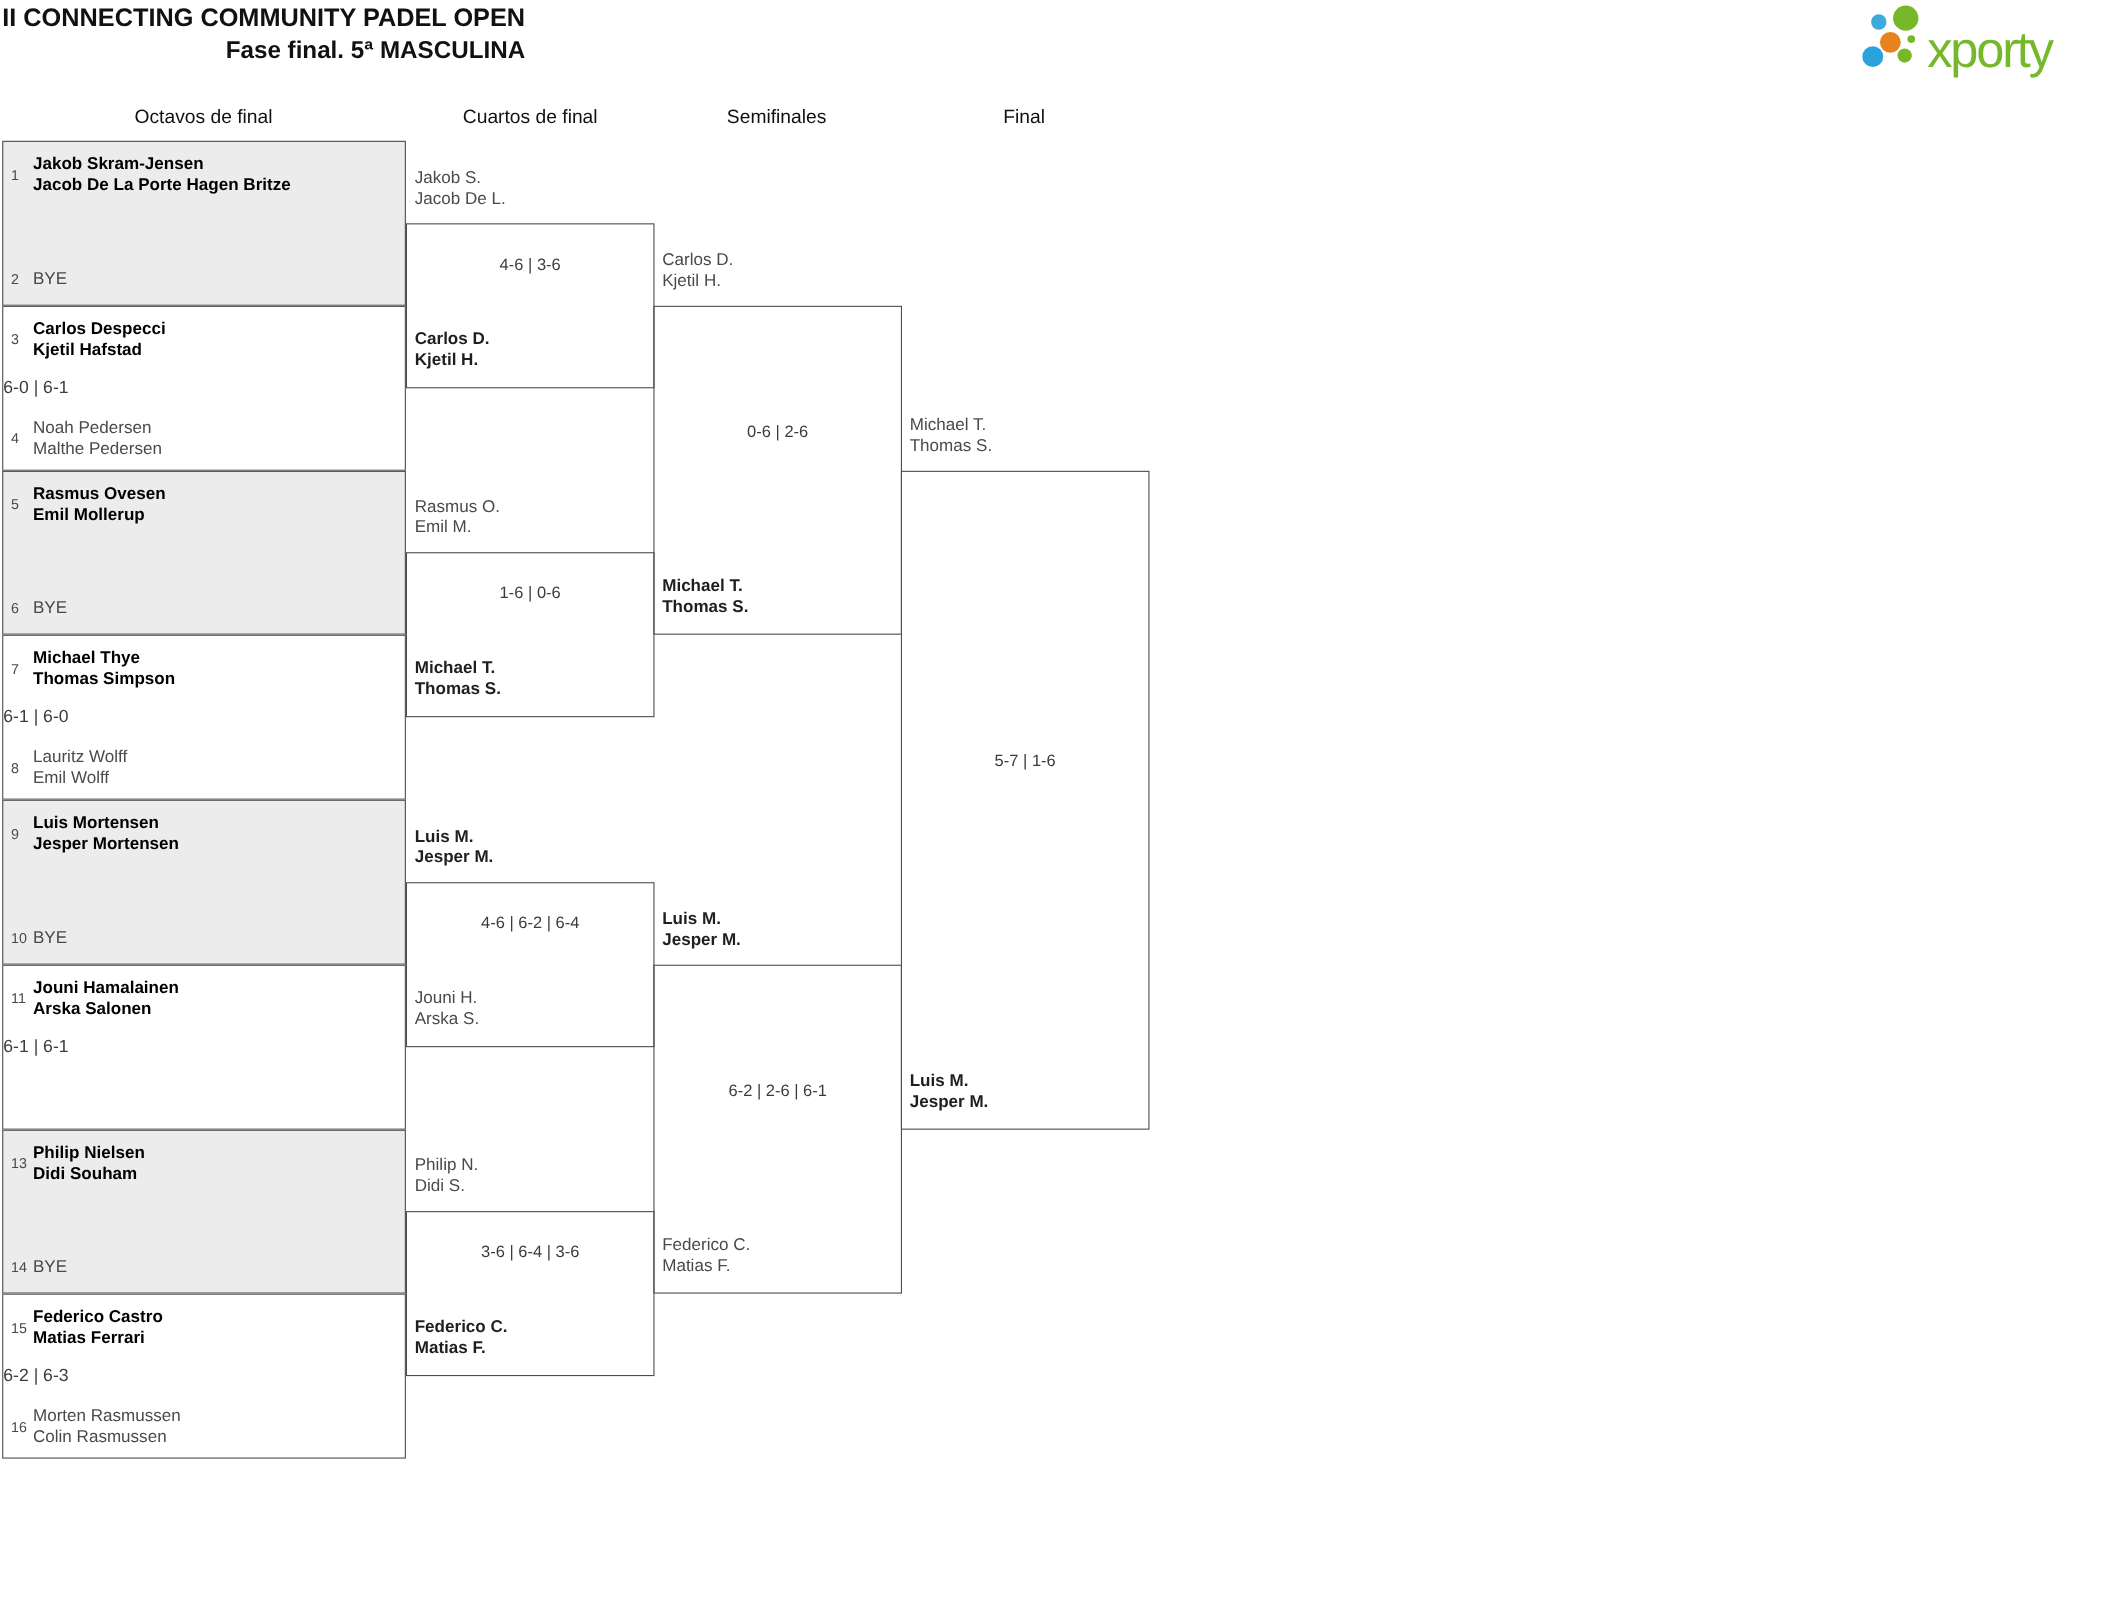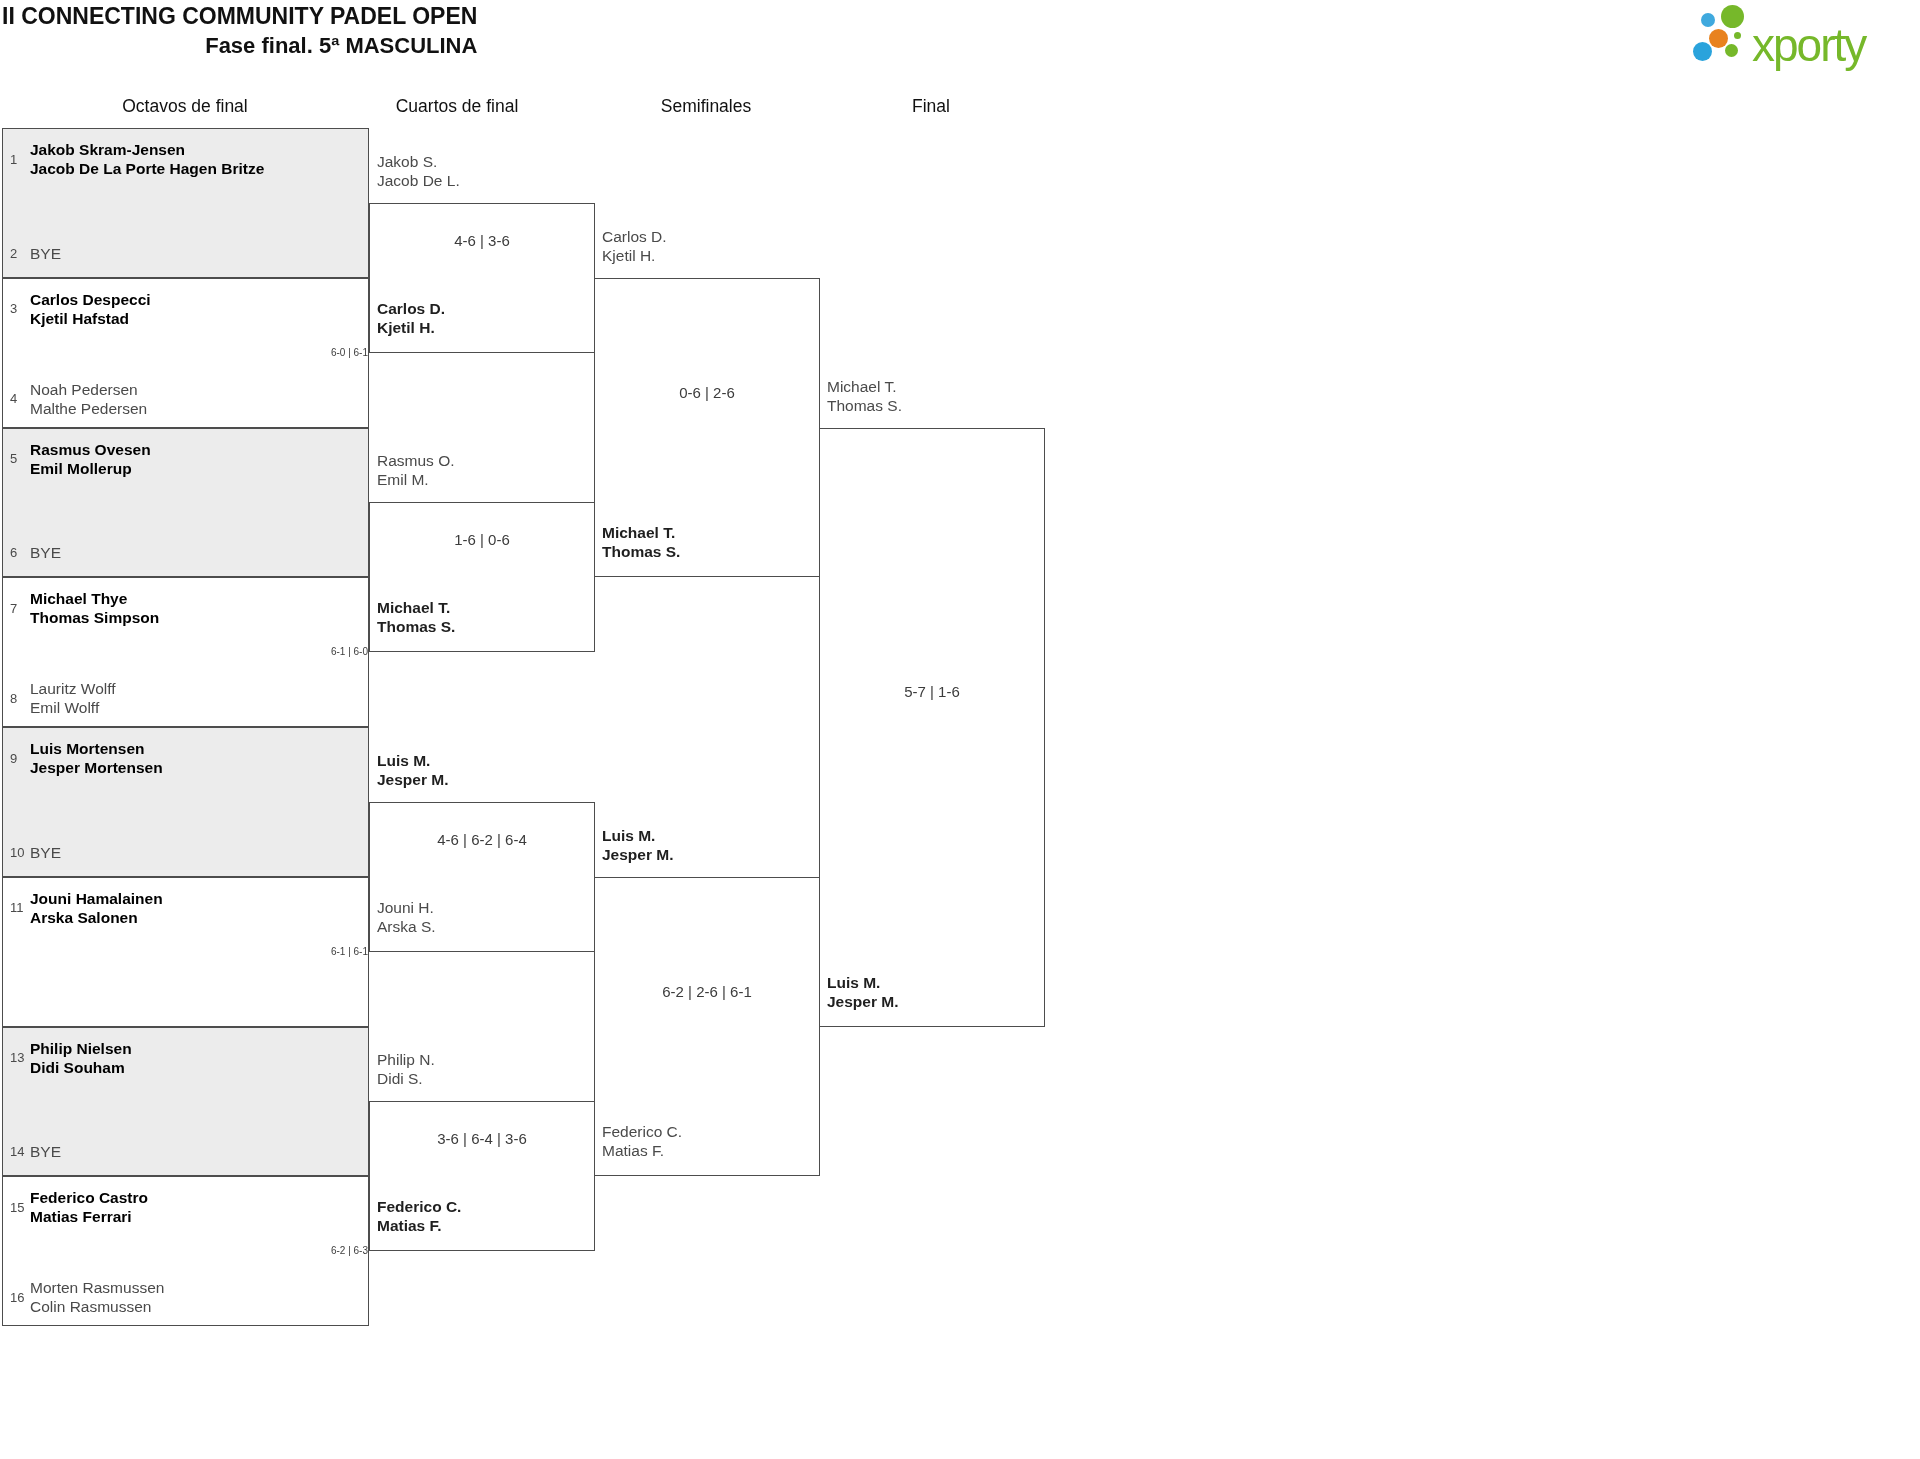--- a/index.html
+++ b/index.html
@@ -42,22 +42,22 @@
   }
   .m16.bye{background:var(--bye-fill);}
   .slot{position:absolute;left:7px;right:6px;display:flex;align-items:center;}
   .slot-top{top:11px;}
   .slot-bot{bottom:9px;}
   .slot-bot.single{bottom:14px;}
   .seed{flex:none;width:18px;margin-right:2px;font-size:13px;color:var(--muted);}
   .nm{font-size:15.5px;line-height:19px;color:var(--muted);}
   .nm.w{font-weight:bold;color:#000000;}
   .s16{
-    position:absolute;left:0;right:0;top:50%;margin-top:-10px;text-align:right;
-    font-size:10px;line-height:19px;color:var(--score);
+    position:absolute;left:0;right:0;top:50%;margin-top:-10px;text-align:left;
+    font-size:16px;line-height:19px;color:var(--score);
   }
   
   .mo{position:absolute;border:1px solid var(--border);background:transparent;padding-left:44px;}
   .mo.qf{left:369px;width:226px;height:149.75px;}
   .mo.sf{left:594px;width:226px;height:299.5px;}
   .mo.f {left:819px;width:226px;height:599px;}
   .p{position:absolute;left:7px;font-size:15.5px;line-height:19px;color:var(--muted);}
   .p.w{font-weight:bold;color:#1f1f1f;}
   .p-top{top:-52px;}
   .p-bot{bottom:15px;}
@@ -81,21 +81,21 @@
   <span class="dot d1"></span>
   <span class="dot d2"></span>
   <span class="dot d3"></span>
   <span class="dot d4"></span>
   <span class="dot d5"></span>
   <span class="dot d6"></span>
   <span class="logo-text">xporty</span>
 </div>
 
 <div class="rh" style="left:185px">Octavos de final</div>
-<div class="rh" style="left:457px">Cuartos de final</div>
+<div class="rh" style="left:482px">Cuartos de final</div>
 <div class="rh" style="left:706px">Semifinales</div>
 <div class="rh" style="left:931px">Final</div>
 
 <div class="bracket">
 
   <div class="m16 bye" style="top:128px">
     <div class="slot slot-top">
       <span class="seed">1</span>
       <span class="nm w">
           <span style="display:block">Jakob Skram-Jensen</span>

